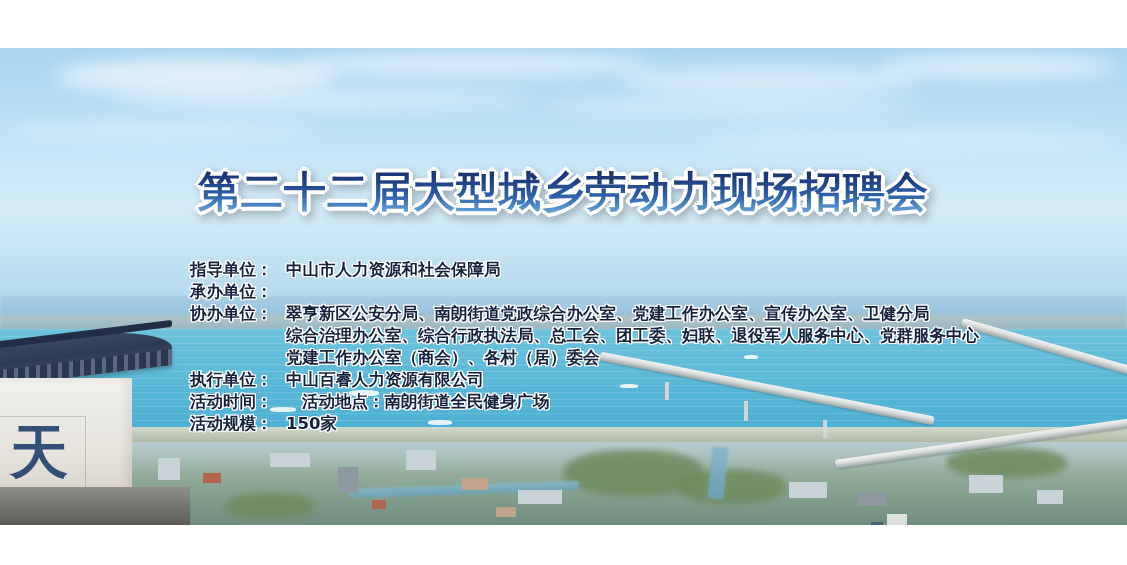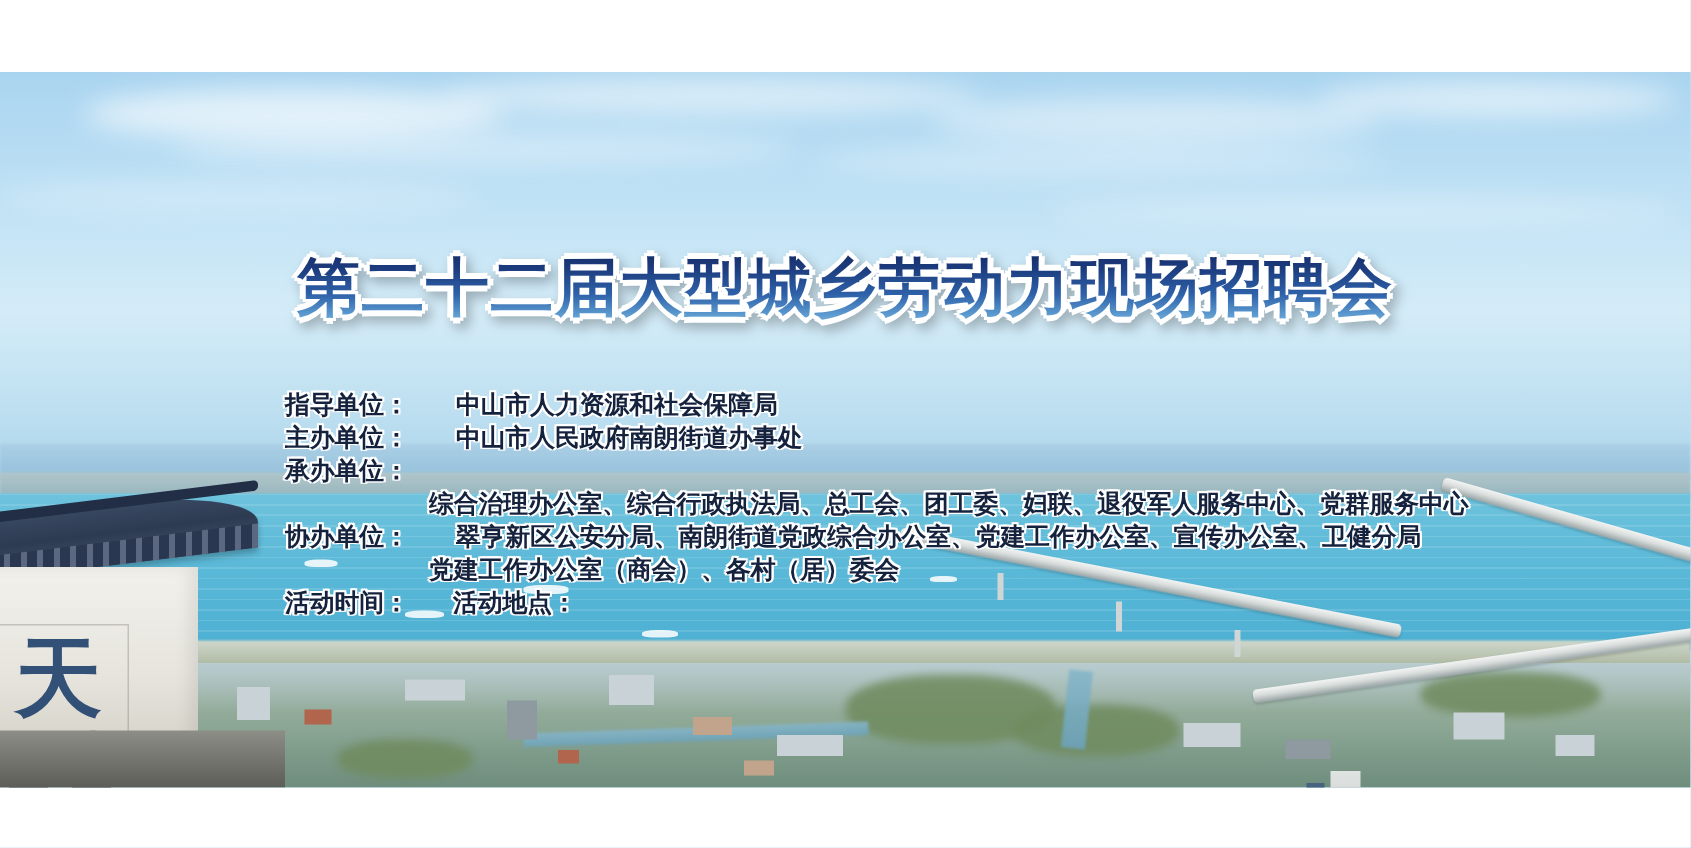--- a/index.html
+++ b/index.html
@@ -348,21 +348,21 @@
     color: #15223d;
     text-shadow:
       1.3px 0 0 #fff, -1.3px 0 0 #fff, 0 1.3px 0 #fff, 0 -1.3px 0 #fff,
       1.3px 1.3px 0 #fff, -1.3px 1.3px 0 #fff,
       1.3px -1.3px 0 #fff, -1.3px -1.3px 0 #fff;
   }
   .lbl {
     width: 90px;
     flex: 0 0 90px;
   }
-  .val { margin-left: 24px; }
+  .val { margin-left: 6px; }
   .cont {
     margin-left: 96px;
   }
   .row.cont-row { margin-left: 0; }
   .inline-gap { display: inline-block; width: 22px; }
 </style>
 </head>
 <body>
 
 <div class="poster">
@@ -460,44 +460,49 @@
       <span class="bluetitle">第二十二届大型城乡劳动力现场招聘会</span>
     </div>
 
     <div class="details">
 
       <div class="row">
         <span class="lbl">指导单位：</span>
         <span class="val">中山市人力资源和社会保障局</span>
       </div>
 
-      <div class="row">
-        <span class="lbl">主办单位：</span>
-        <span class="val">中山市人民政府南朗街道办事处</span>
-      </div>
 
       <div class="row">
         <span class="lbl">承办单位：</span>
       </div>
 
-      <div class="row cont-row">
-        <span class="cont">综合治理办公室、综合行政执法局、总工会、团工委、妇联、退役军人服务中心、党群服务中心</span>
-      </div>
       <div class="row">
         <span class="lbl">协办单位：</span>
         <span class="val">翠亨新区公安分局、南朗街道党政综合办公室、党建工作办公室、宣传办公室、卫健分局</span>
       </div>
       <div class="row cont-row">
+        <span class="cont">综合治理办公室、综合行政执法局、总工会、团工委、妇联、退役军人服务中心、党群服务中心</span>
+      </div>
+      <div class="row cont-row">
         <span class="cont">党建工作办公室（商会）、各村（居）委会</span>
       </div>
 
+      <div class="row">
+        <span class="lbl">执行单位：</span>
+        <span class="val">中山百睿人力资源有限公司</span>
+      </div>
 
 
       <div class="row">
         <span class="lbl">活动时间：</span>
         <span class="inline-gap"></span>
         <span class="inline-lbl">活动地点：</span>
-      </div>
-
+        <span class="inline-val">南朗街道全民健身广场</span>
+      </div>
+
+      <div class="row">
+        <span class="lbl">活动规模：</span>
+        <span class="val">150家</span>
+      </div>
 
     </div>
   </div>
 </div>
 
 </body></html>

